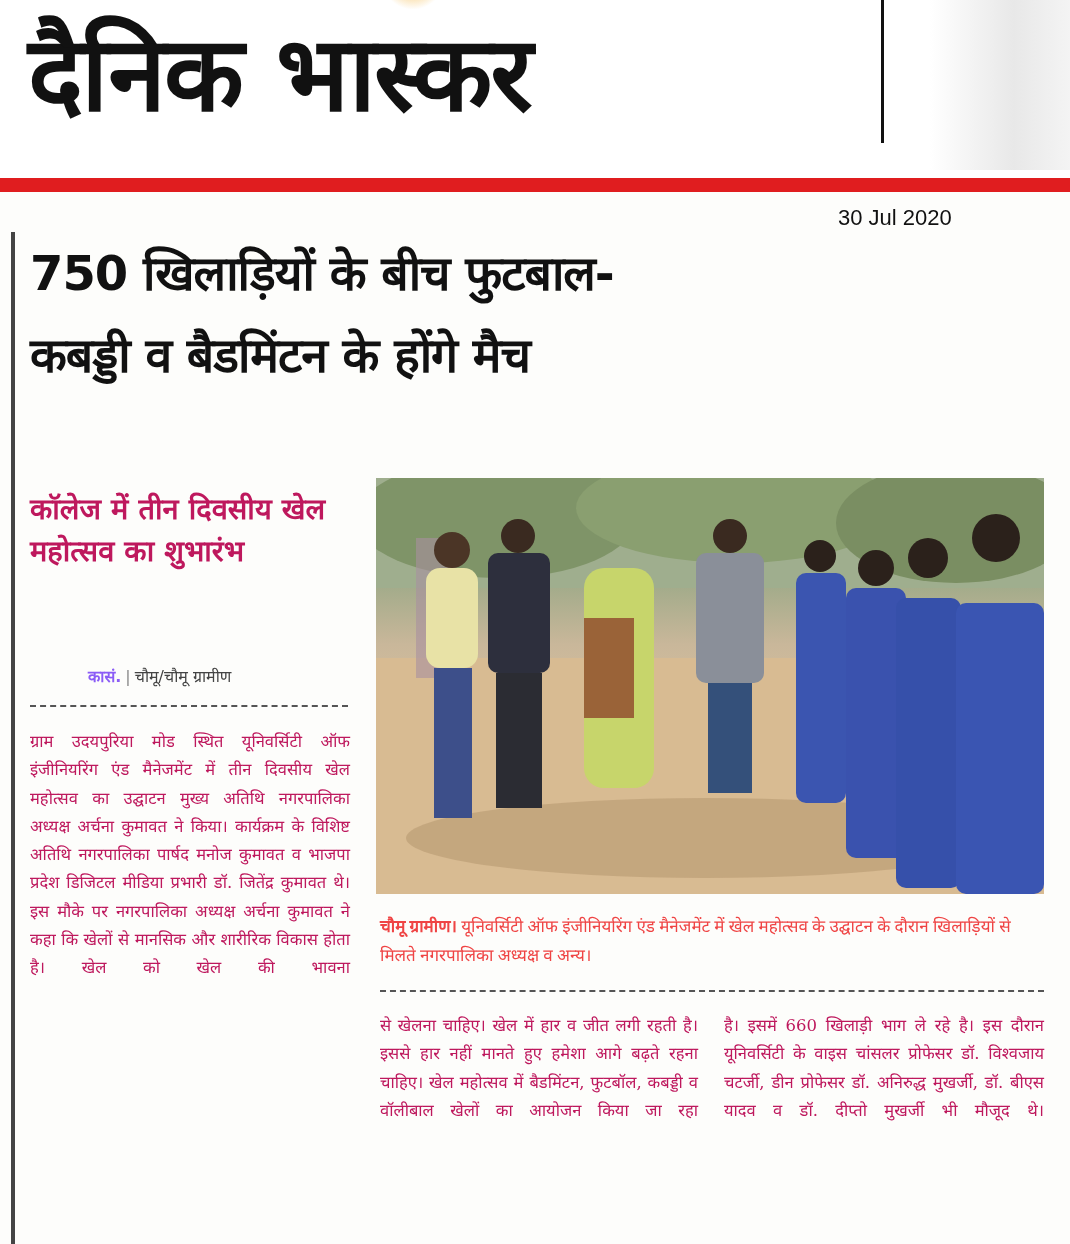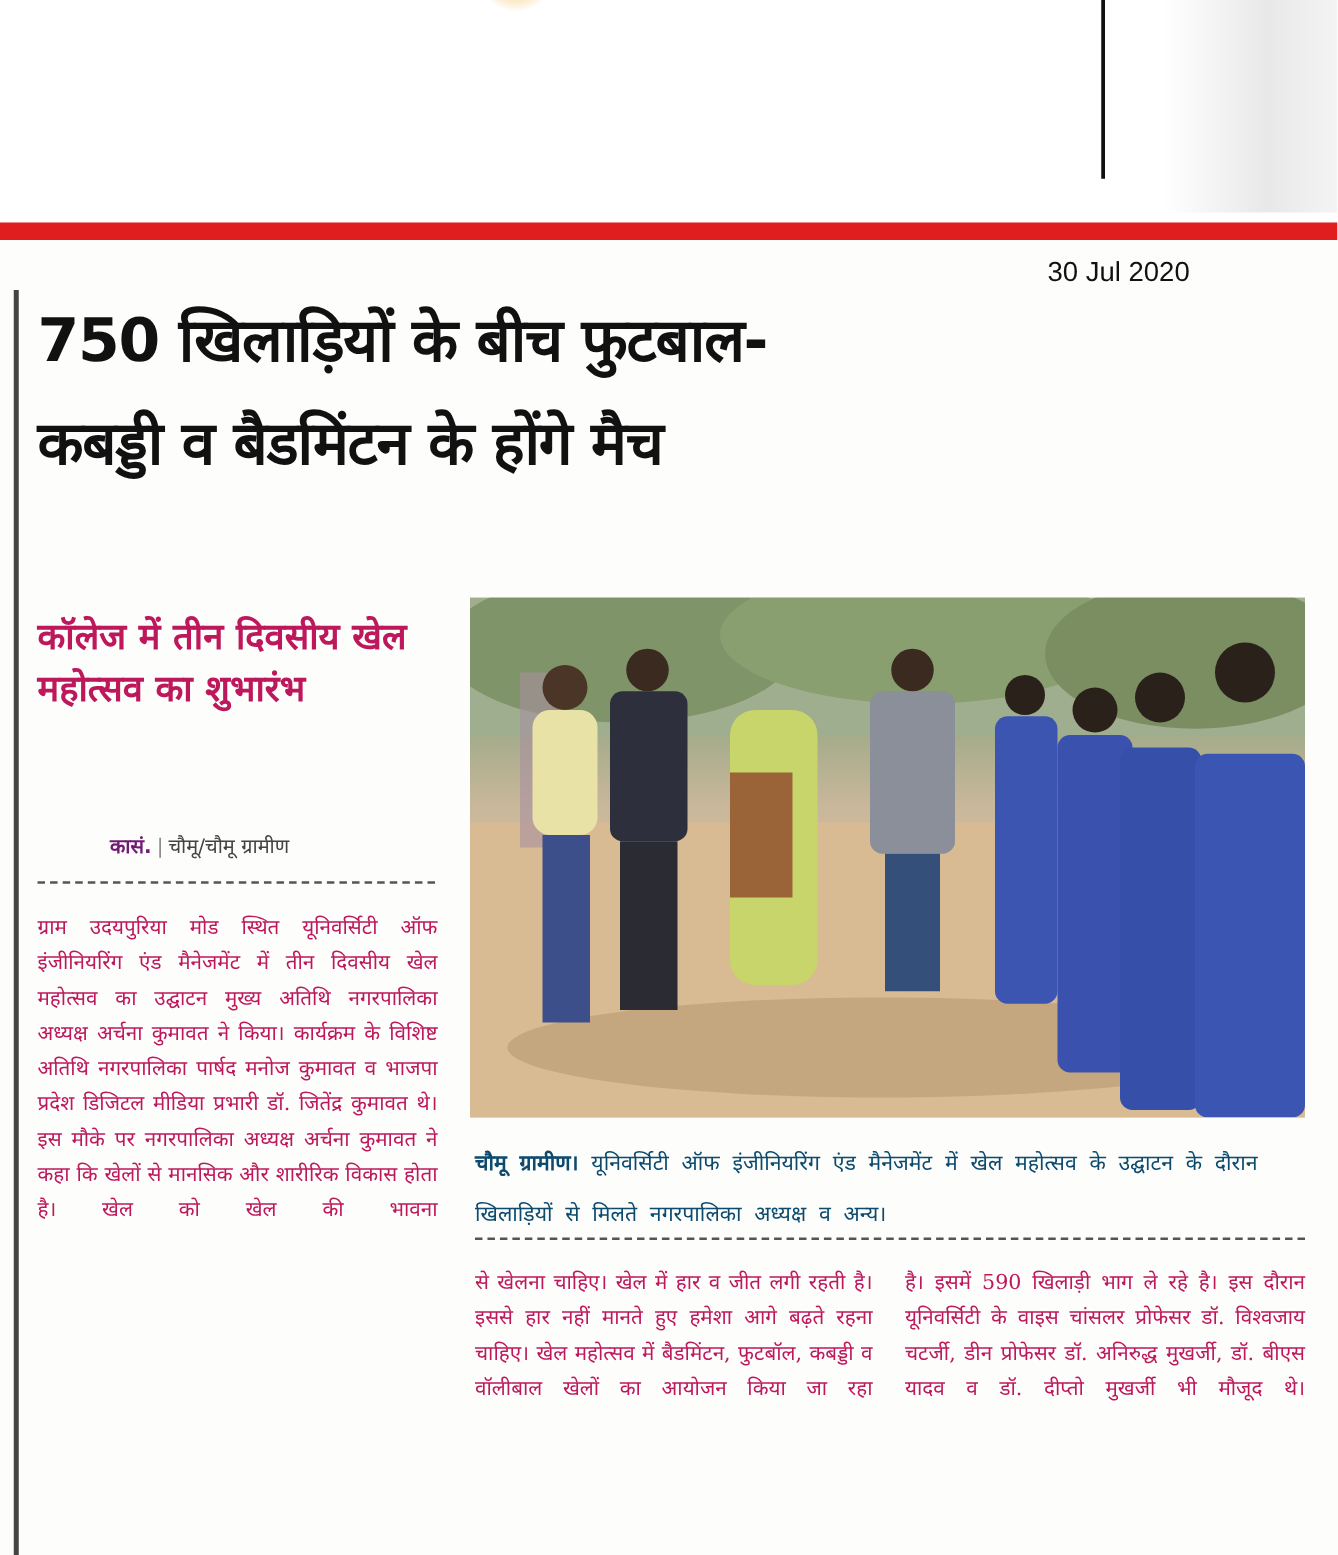--- a/index.html
+++ b/index.html
@@ -21,41 +21,42 @@
 
   .left-rule { position: absolute; left: 11px; top: 232px; width: 4px; height: 1012px; background: #444; }
 
   .headline { position: absolute; left: 30px; top: 232px; width: 1020px; font-family: "DejaVu Sans", sans-serif;
               font-weight: bold; font-size: 48px; line-height: 82px; color: #111; letter-spacing: -1px; }
 
   .subhead { position: absolute; left: 30px; top: 488px; width: 330px; font-family: "DejaVu Sans", sans-serif;
              font-size: 29px; line-height: 42px; color: #be185d; }
 
   .byline { position: absolute; left: 88px; top: 665px; font-size: 16px; color: #444; }
-  .byline .bureau { font-weight: bold; color: #701a75; text-align: center; }
+  .byline .bureau { font-weight: bold; color: #8b5cf6; text-align: center; }
   .byline .sep { color: #888; margin: 0 4px; }
 
   .dash-rule { position: absolute; height: 0; border-top: 2px dashed #555; }
 
   .col { position: absolute; font-family: "DejaVu Serif", serif; font-size: 16.5px; line-height: 28.3px;
          color: #be185d; text-align: justify; text-align-last: justify; }
 
   .photo { position: absolute; left: 376px; top: 478px; width: 668px; height: 416px; overflow: hidden;
            background: linear-gradient(180deg, #b8c8b0 0%, #98a886 22%, #c9b79a 40%, #dcc39f 60%, #cfae84 100%); }
   .photo svg { width: 100%; height: 100%; display: block; }
 
-  .caption { position: absolute; left: 380px; top: 912px; width: 660px; font-family: Liberation Mono, monospace;
-             font-size: 17px; line-height: 41px; color: #0c4a6e; }
+  .caption { position: absolute; left: 380px; top: 912px; width: 660px; font-family: Liberation Serif, serif;
+             font-size: 17px; line-height: 29px; color: #ef4444; }
   .caption .loc { font-weight: bold; }
 </style>
 </head>
 <body>
 
 <div class="masthead">
   <div class="sun"></div>
+  <div class="logo">दैनिक भास्कर</div>
   <div class="mast-divider"></div>
   <div class="mast-fade"></div>
 </div>
 <div class="red-bar"></div>
 
 <div class="date">30 Jul 2020</div>
 
 <div class="left-rule"></div>
 
 <h1 class="headline">
@@ -111,13 +112,13 @@
 
 <div class="caption">
   <span class="loc">चौमू ग्रामीण।</span>
   <span>यूनिवर्सिटी ऑफ इंजीनियरिंग एंड मैनेजमेंट में खेल महोत्सव के उद्घाटन के दौरान खिलाड़ियों से मिलते नगरपालिका अध्यक्ष व अन्य।</span>
 </div>
 
 <div class="dash-rule" style="left:380px; top:990px; width:664px;"></div>
 
 <div class="col" style="left:380px; top:1012px; width:318px;">से खेलना चाहिए। खेल में हार व जीत लगी रहती है। इससे हार नहीं मानते हुए हमेशा आगे बढ़ते रहना चाहिए। खेल महोत्सव में बैडमिंटन, फुटबॉल, कबड्डी व वॉलीबाल खेलों का आयोजन किया जा रहा</div>
 
-<div class="col" style="left:724px; top:1012px; width:320px;">है। इसमें 590 खिलाड़ी भाग ले रहे है। इस दौरान यूनिवर्सिटी के वाइस चांसलर प्रोफेसर डॉ. विश्वजाय चटर्जी, डीन प्रोफेसर डॉ. अनिरुद्ध मुखर्जी, डॉ. बीएस यादव व डॉ. दीप्तो मुखर्जी भी मौजूद थे।</div>
+<div class="col" style="left:724px; top:1012px; width:320px;">है। इसमें 660 खिलाड़ी भाग ले रहे है। इस दौरान यूनिवर्सिटी के वाइस चांसलर प्रोफेसर डॉ. विश्वजाय चटर्जी, डीन प्रोफेसर डॉ. अनिरुद्ध मुखर्जी, डॉ. बीएस यादव व डॉ. दीप्तो मुखर्जी भी मौजूद थे।</div>
 
 </body></html>

